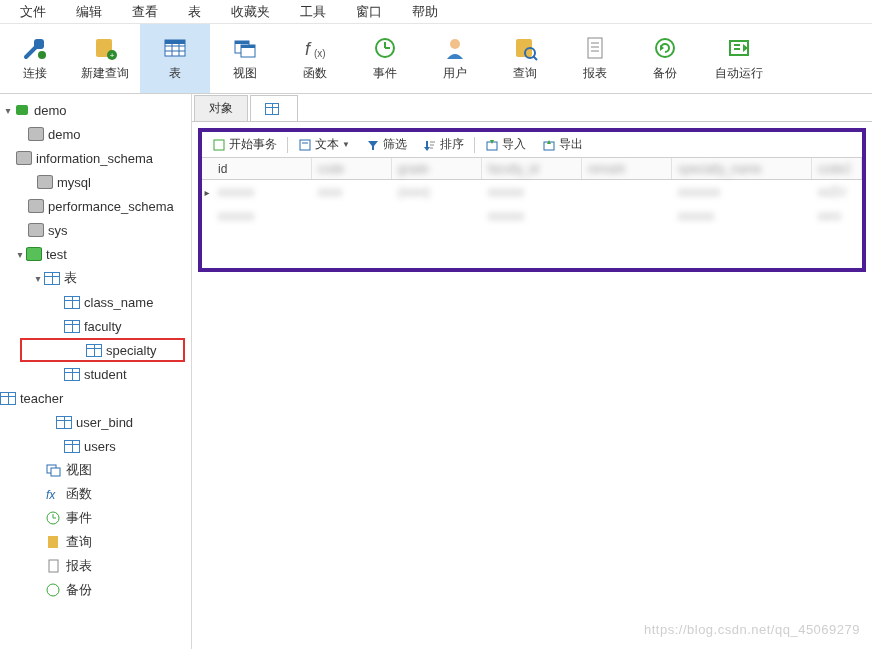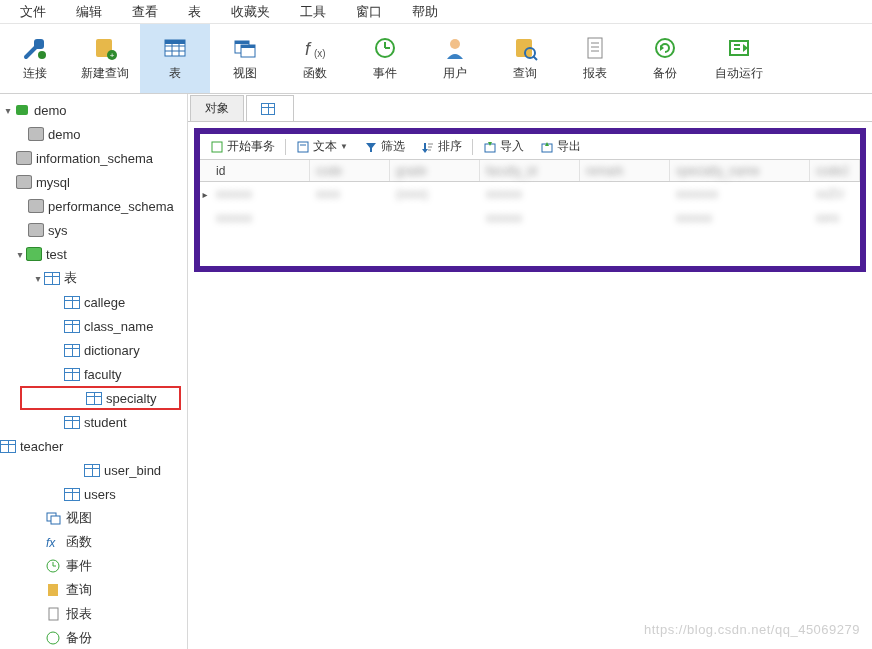--- a/index.html
+++ b/index.html
@@ -31,21 +31,21 @@
   .tree-label { }
   .content { flex:1; display:flex; flex-direction:column; }
 
   
   .tabs { height: 28px; display:flex; align-items:flex-end; border-bottom:1px solid #c8c8c8; padding-left:2px; }
   .tab { height:26px; padding:0 14px; display:flex; align-items:center; gap:6px; border:1px solid #c8c8c8; border-bottom:none; background:#f5f5f5; margin-right:2px; font-size:12px; }
   .tab.inactive { background:#eeeeee; }
   .tab.active { background:#ffffff; }
 
   
-  .data-wrap { margin:6px; border:6px solid #4c1d95; height:144px; }
+  .data-wrap { margin:6px; border:4px solid #4c1d95; height:144px; }
   .data-toolbar { height:26px; border-bottom:1px solid #cfcfcf; display:flex; align-items:center; padding:0 4px; gap:4px; font-size:12px; background:#fff; }
   .dtbtn { display:flex; align-items:center; gap:3px; padding:0 6px; height:22px; }
   .drop { font-size:8px; color:#555; }
   .grid { position:relative; }
   .grid-header { height:22px; display:flex; border-bottom:1px solid #cfcfcf; background:#fafafa; font-size:12px; color:#444; }
   .gh { padding-left:6px; display:flex; align-items:center; border-right:1px solid #e2e2e2; }
   .gh.blur { color:transparent; text-shadow:0 0 6px #999; }
   .grid-row { height:24px; display:flex; }
   .gc { padding-left:6px; display:flex; align-items:center; color:transparent; text-shadow:0 0 6px #a5a5a5; font-size:12px; }
   .selrow .gc:first-child { background:#3b82c4; text-shadow:0 0 6px #fff; }
@@ -199,21 +199,21 @@
     </div>
 
     <div class="tree-row" style="padding-left:28px">
         <span class="cylinder"></span>
         <span>demo</span>
       </div>
     <div class="tree-row" style="padding-left:16px">
         <span class="cylinder"></span>
         <span>information_schema</span>
       </div>
-    <div class="tree-row" style="padding-left:16px">
+    <div class="tree-row" style="padding-left:37px">
         <span class="cylinder"></span>
         <span>mysql</span>
       </div>
     <div class="tree-row" style="padding-left:28px">
         <span class="cylinder"></span>
         <span>performance_schema</span>
       </div>
     <div class="tree-row" style="padding-left:28px">
         <span class="cylinder"></span>
         <span>sys</span>
@@ -225,47 +225,39 @@
       <span>test</span>
     </div>
     <div class="tree-row" style="padding-left:32px">
       <span class="arrow">▾</span>
       <span class="tableic"></span>
       <span>表</span>
     </div>
 
     <div class="tree-row" style="padding-left:64px">
         <span class="tableic"></span>
-        <span>callege</span>
+        <span>class_name</span>
       </div>
     <div class="tree-row" style="padding-left:64px">
         <span class="tableic"></span>
-        <span>class_name</span>
+        <span>faculty</span>
+      </div>
+    <div class="tree-row highlight-red" style="padding-left:64px;margin:0 6px 0 20px">
+        <span class="tableic"></span>
+        <span>specialty</span>
       </div>
     <div class="tree-row" style="padding-left:64px">
         <span class="tableic"></span>
-        <span>dictionary</span>
-      </div>
-    <div class="tree-row" style="padding-left:64px">
-        <span class="tableic"></span>
-        <span>faculty</span>
-      </div>
-    <div class="tree-row highlight-red" style="padding-left:64px;margin:0 6px 0 20px">
-        <span class="tableic"></span>
-        <span>specialty</span>
-      </div>
-    <div class="tree-row" style="padding-left:64px">
-        <span class="tableic"></span>
         <span>student</span>
       </div>
     <div class="tree-row" style="">
         <span class="tableic"></span>
         <span>teacher</span>
       </div>
-    <div class="tree-row" style="padding-left:84px">
+    <div class="tree-row" style="padding-left:56px">
         <span class="tableic"></span>
         <span>user_bind</span>
       </div>
     <div class="tree-row" style="padding-left:64px">
         <span class="tableic"></span>
         <span>users</span>
       </div>
 
     <div class="tree-row" style="padding-left:46px">
         <svg width="16" height="14">

